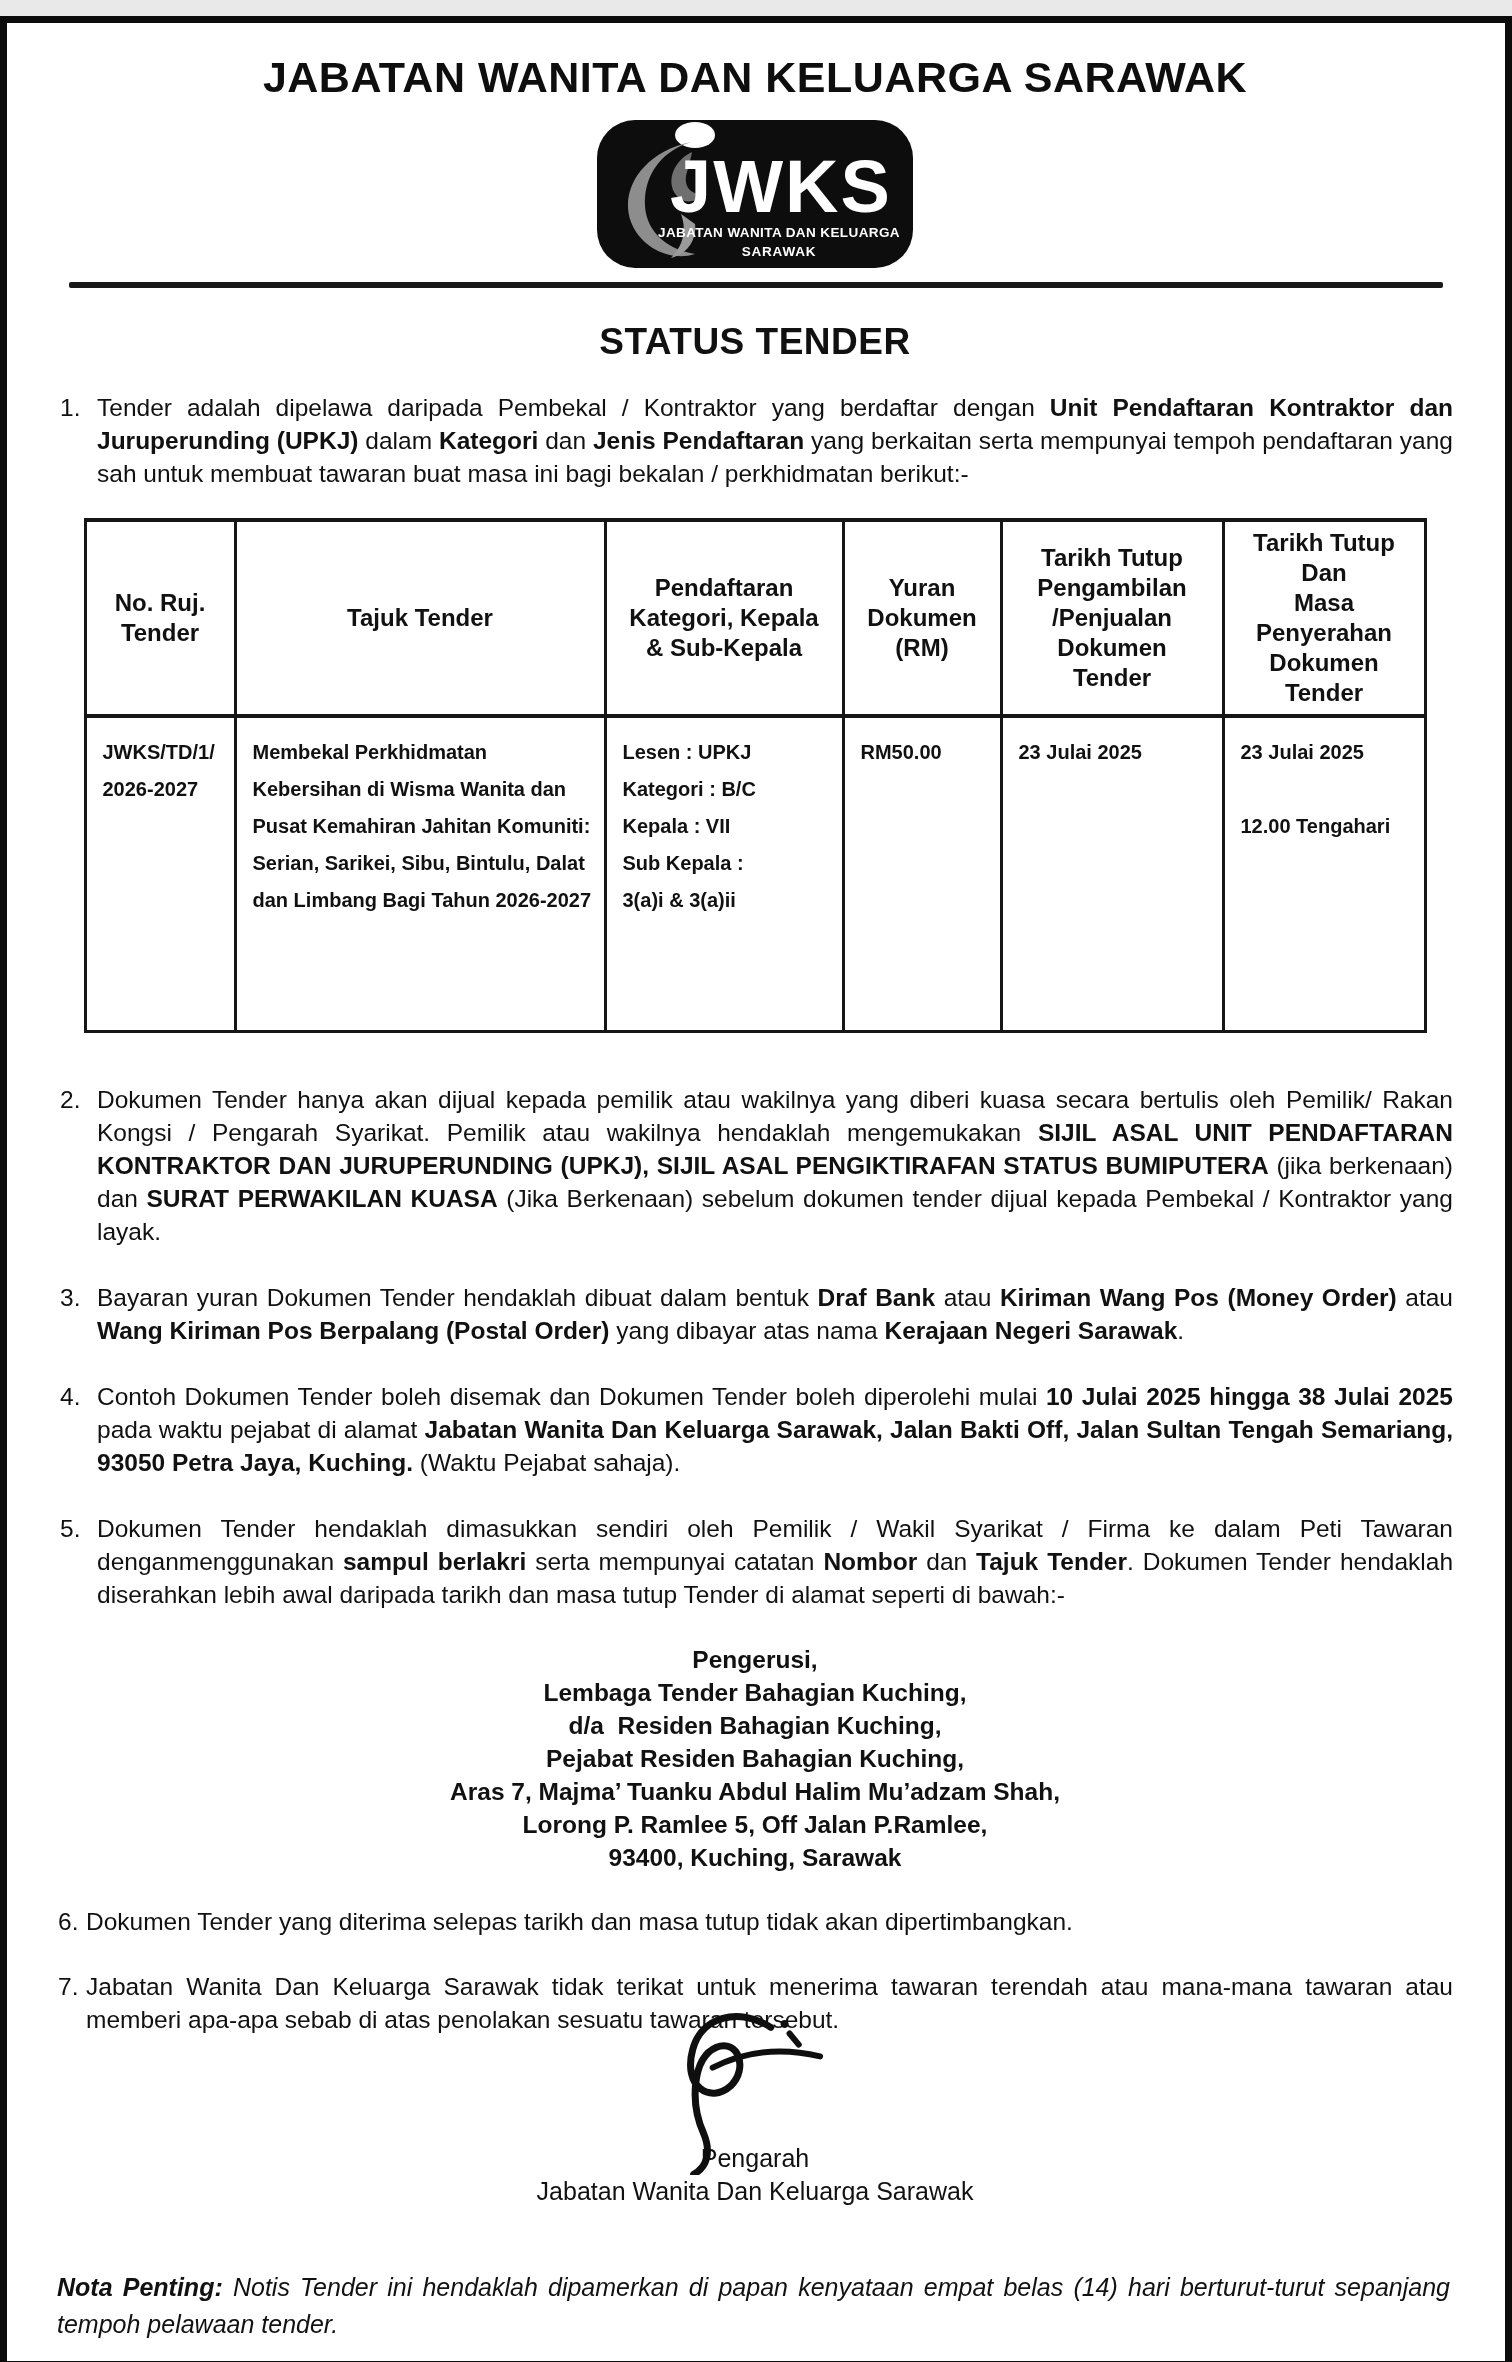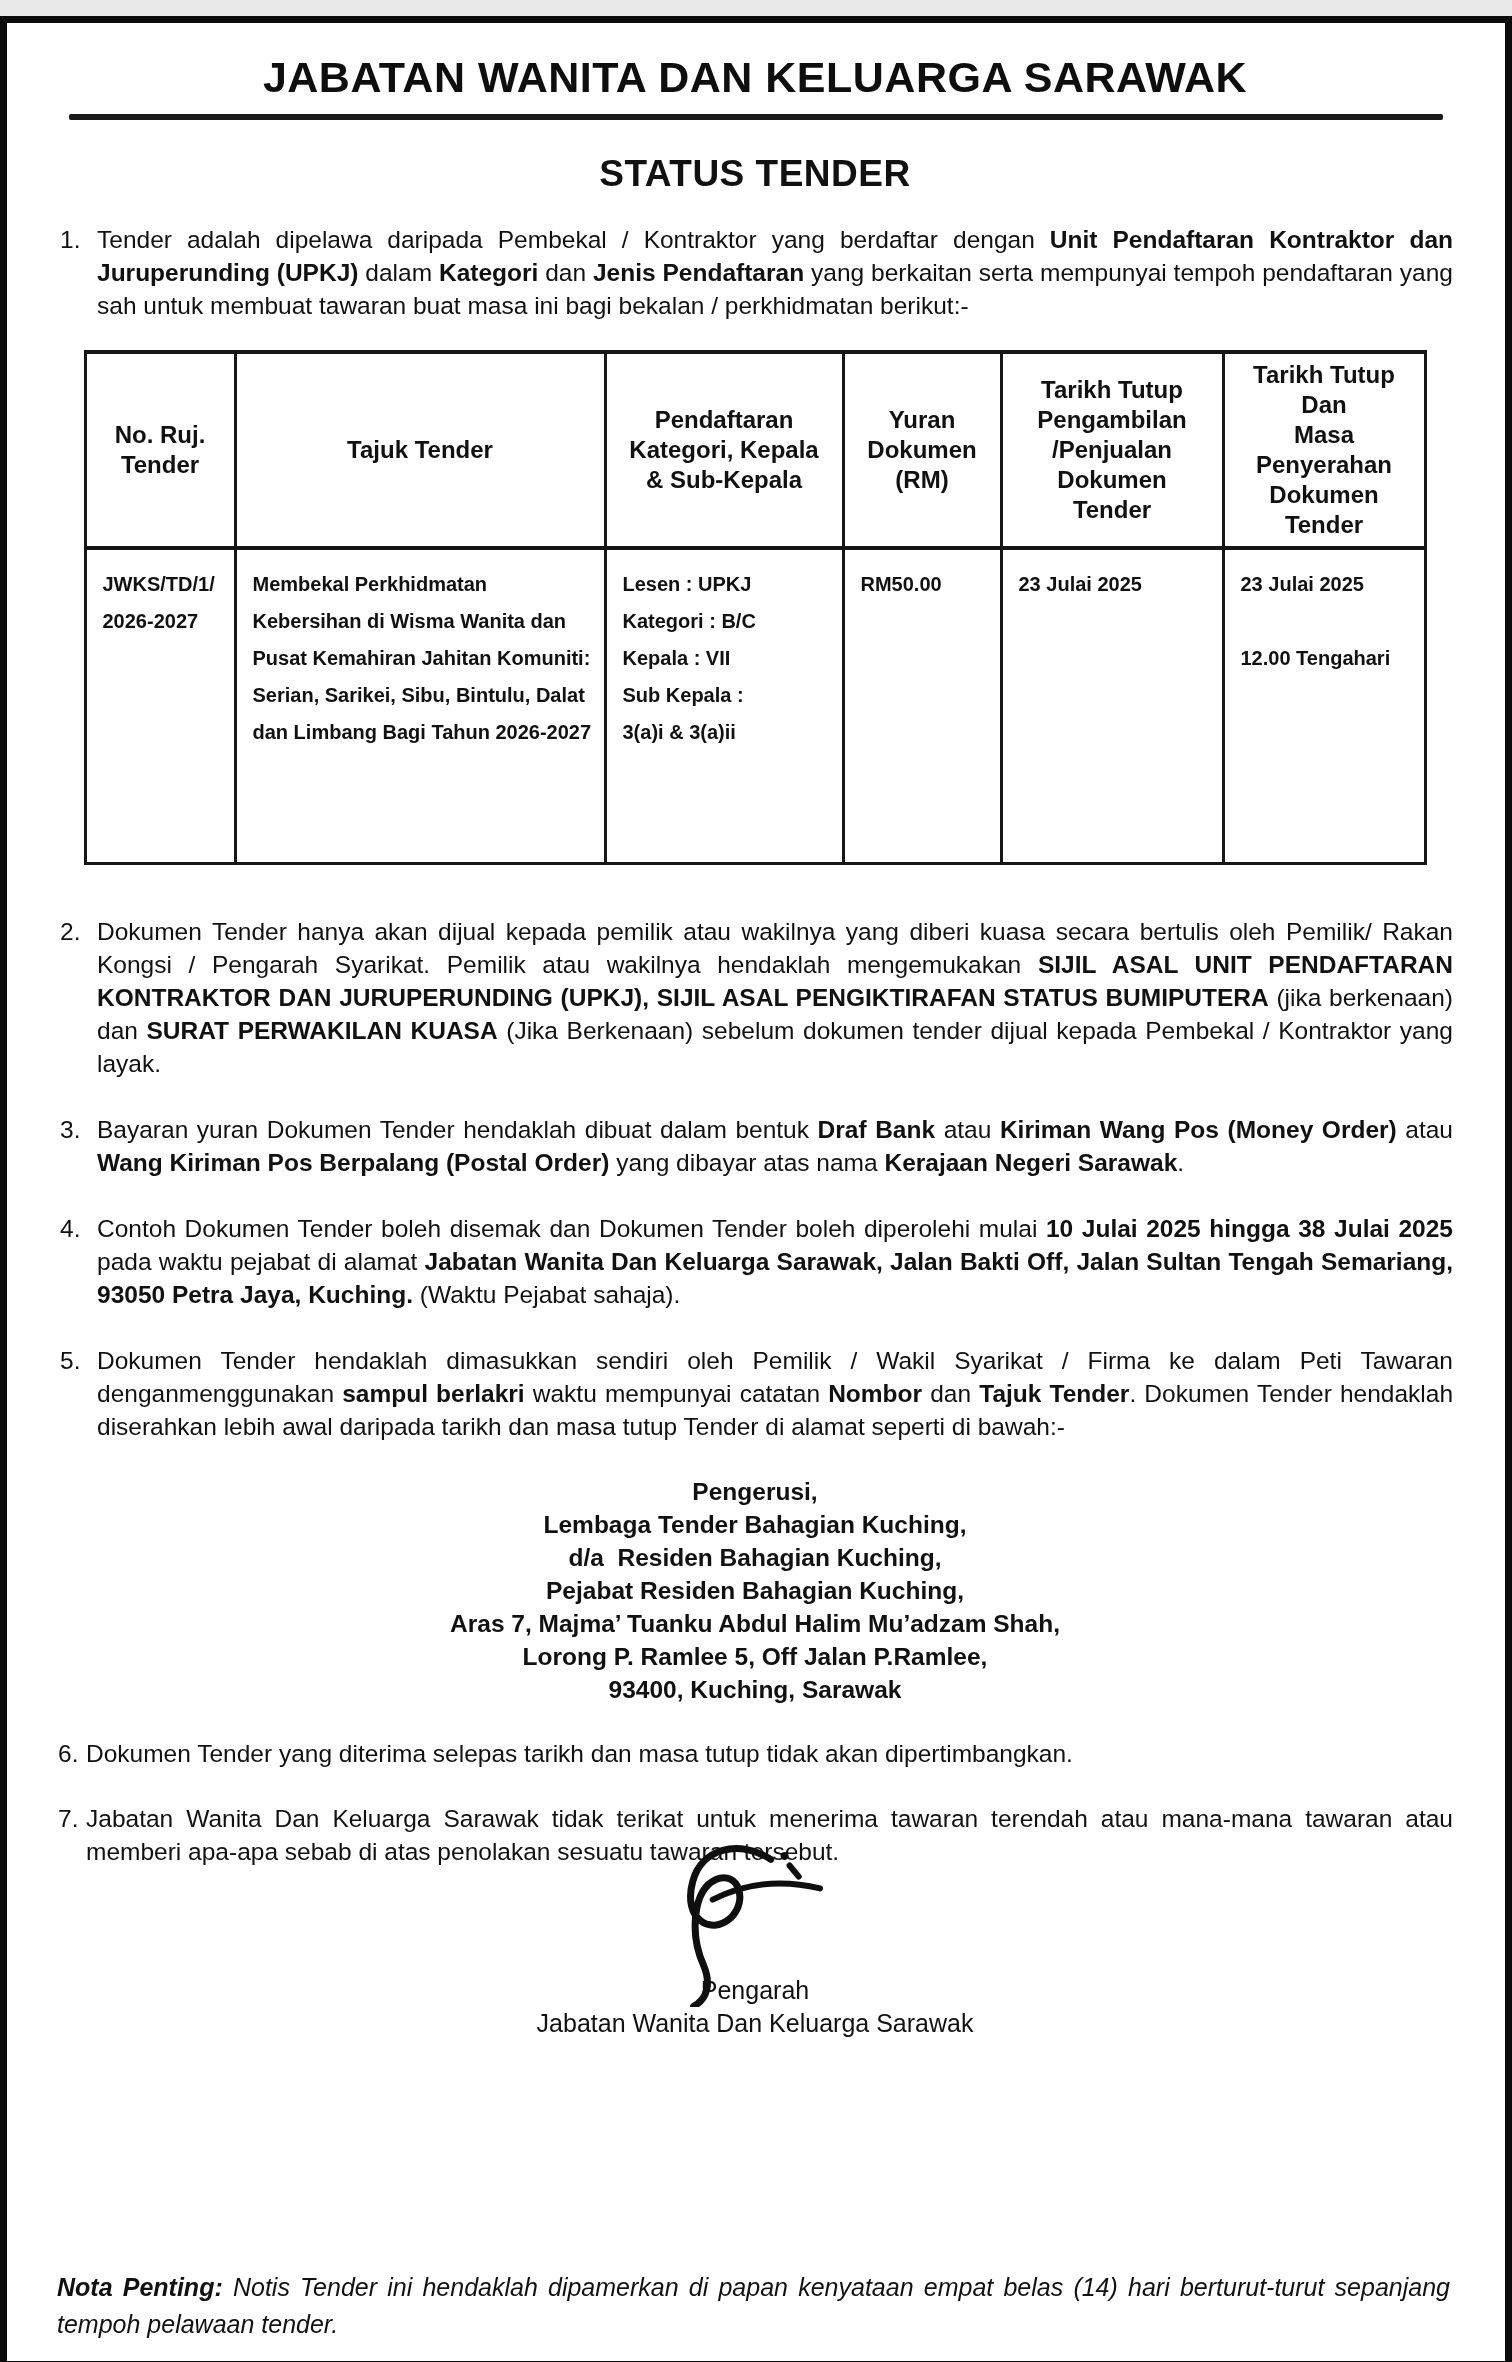--- a/index.html
+++ b/index.html
@@ -108,20 +108,32 @@
   }
   .footnote b { font-weight: bold; }
 </style>
 </head>
 <body>
 
 <div class="page">
 
   <h1 class="doc-title">JABATAN WANITA DAN KELUARGA SARAWAK</h1>
 
+  <div class="logo-wrap">
+    <svg width="320" height="152" viewBox="0 0 320 152">
+      <rect x="2" y="2" width="316" height="148" rx="38" ry="38" fill="#0d0d0d"></rect>
+      <ellipse cx="100" cy="17" rx="20" ry="13" fill="#ffffff"></ellipse>
+      <path d="M96,24 C48,34 24,72 36,104 C46,130 76,144 100,136 C66,130 48,108 50,80 C52,52 70,32 96,24 Z" fill="#8d8d8d"></path>
+      <path d="M97,34 C76,44 70,68 84,80 C92,86 102,84 106,76 C94,76 88,66 92,54 C94,46 96,40 97,34 Z" fill="#6f6f6f"></path>
+      <path d="M86,96 C92,112 88,128 76,140 C92,136 102,122 100,106 Z" fill="#9a9a9a"></path>
+      <text x="186" y="94" text-anchor="middle" fill="#ffffff" font-family="Liberation Sans, sans-serif" font-size="74" font-weight="bold" letter-spacing="2">JWKS</text>
+      <text x="184" y="119" text-anchor="middle" fill="#ffffff" font-family="Liberation Sans, sans-serif" font-size="13.5" font-weight="bold" letter-spacing="0.4">JABATAN WANITA DAN KELUARGA</text>
+      <text x="184" y="138" text-anchor="middle" fill="#ffffff" font-family="Liberation Sans, sans-serif" font-size="13.5" font-weight="bold" letter-spacing="0.8">SARAWAK</text>
+    </svg>
+  </div>
 
   <div class="divider"></div>
 
   <div class="notice-title">STATUS TENDER</div>
 
   <div class="item" id="item-1">
     <span class="num">1.</span>
     <span><span>Tender adalah dipelawa daripada Pembekal / Kontraktor yang berdaftar dengan </span><b>Unit Pendaftaran Kontraktor dan Juruperunding (UPKJ)</b><span> dalam </span><b>Kategori</b><span> dan </span><b>Jenis Pendaftaran</b><span> yang berkaitan serta mempunyai tempoh pendaftaran yang sah untuk membuat tawaran buat masa ini bagi bekalan / perkhidmatan berikut:-</span></span>
   </div>
 
@@ -185,21 +197,21 @@
     <span><span>Bayaran yuran Dokumen Tender hendaklah dibuat dalam bentuk </span><b>Draf Bank</b><span> atau </span><b>Kiriman Wang Pos (Money Order)</b><span> atau </span><b>Wang Kiriman Pos Berpalang (Postal Order)</b><span> yang dibayar atas nama </span><b>Kerajaan Negeri Sarawak</b><span>.</span></span>
   </div>
 
   <div class="item" id="item-4">
     <span class="num">4.</span>
     <span><span>Contoh Dokumen Tender boleh disemak dan Dokumen Tender boleh diperolehi mulai </span><b>10 Julai 2025 hingga 38 Julai 2025</b><span> pada waktu pejabat di alamat </span><b>Jabatan Wanita Dan Keluarga Sarawak, Jalan Bakti Off, Jalan Sultan Tengah Semariang, 93050 Petra Jaya, Kuching.</b><span> (Waktu Pejabat sahaja).</span></span>
   </div>
 
   <div class="item" id="item-5">
     <span class="num">5.</span>
-    <span><span>Dokumen Tender hendaklah dimasukkan sendiri oleh Pemilik / Wakil Syarikat / Firma ke dalam Peti Tawaran denganmenggunakan </span><b>sampul berlakri</b><span> waktu mempunyai catatan </span><b>Nombor</b><span> dan </span><b>Tajuk Tender</b><span>. Dokumen Tender hendaklah diserahkan lebih awal daripada tarikh dan masa tutup Tender di alamat seperti di bawah:-</span></span>
+    <span><span>Dokumen Tender hendaklah dimasukkan sendiri oleh Pemilik / Wakil Syarikat / Firma ke dalam Peti Tawaran denganmenggunakan </span><b>sampul berlakri</b><span> serta mempunyai catatan </span><b>Nombor</b><span> dan </span><b>Tajuk Tender</b><span>. Dokumen Tender hendaklah diserahkan lebih awal daripada tarikh dan masa tutup Tender di alamat seperti di bawah:-</span></span>
   </div>
 
   <div class="address">
     <div>Pengerusi,</div>
     <div>Lembaga Tender Bahagian Kuching,</div>
     <div>d/a&nbsp; Residen Bahagian Kuching,</div>
     <div>Pejabat Residen Bahagian Kuching,</div>
     <div>Aras 7, Majma’ Tuanku Abdul Halim Mu’adzam Shah,</div>
     <div>Lorong P. Ramlee 5, Off Jalan P.Ramlee,</div>
     <div>93400, Kuching, Sarawak</div>

